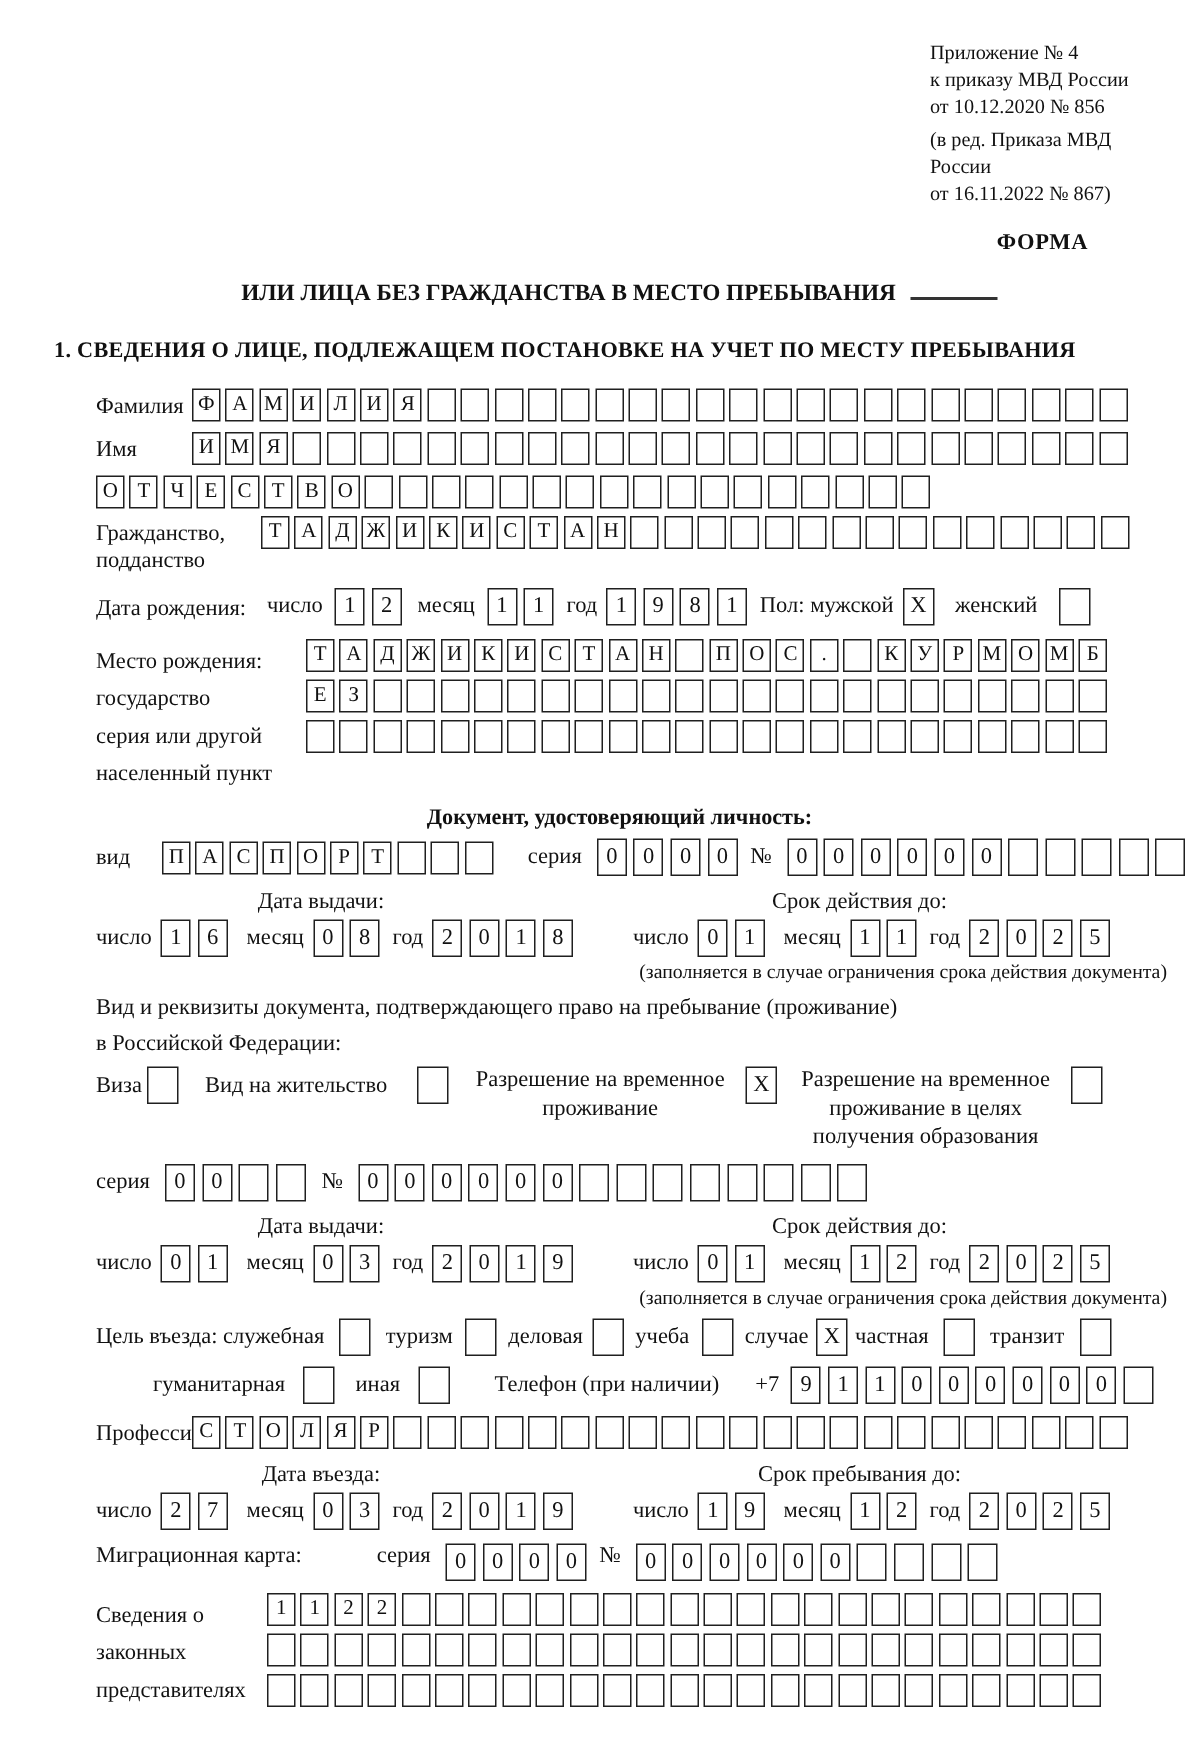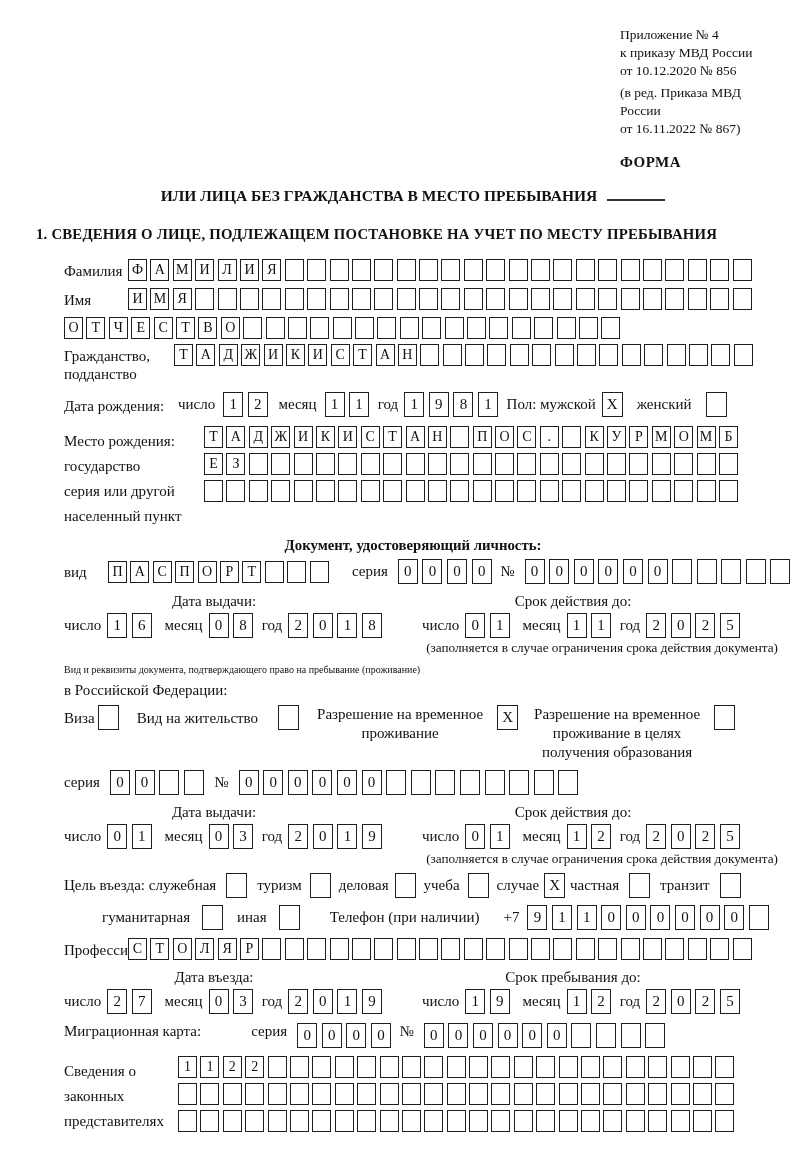--- a/index.html
+++ b/index.html
@@ -5,21 +5,21 @@
   * { margin:0; padding:0; box-sizing:border-box; }
   html,body { background:#fff; }
   .page {
     width:800px; height:1163px; background:#ffffff; color:#111;
     font-family:"Liberation Serif","DejaVu Serif",serif;
     font-size:15px; position:relative; overflow:hidden;
     padding:26px 18px 0 64px;
   }
   .appendix { margin-left:556px; font-size:13.5px; line-height:18px; }
   .appendix .rev { margin-top:4px; }
-  .form-label { margin-left:556px; width:150px; font-weight:bold; font-size:15px; margin-top:16px; letter-spacing:.5px; }
+  .form-label { margin-left:556px; text-align:center; width:150px; font-weight:bold; font-size:15px; margin-top:16px; letter-spacing:.5px; }
   .title { text-align:center; font-weight:bold; font-size:15.5px; line-height:21px; margin-top:14px; margin-left:-20px; }
   .title .blank { display:inline-block; width:58px; border-bottom:2px solid #333; height:14px; margin-left:10px; }
   .sec-heading { font-weight:bold; font-size:14.8px; margin-top:20px; margin-left:-28px; letter-spacing:.2px; }
 
   .row { display:flex; align-items:flex-start; margin-top:7px; }
   .lbl { font-size:15px; line-height:18px; padding-top:3px; flex:none; }
   .cells { display:flex; flex:none; }
   .stack > .cells { margin-bottom:5px; }
   .cell {
     width:19px; height:22px; border:1.6px solid #1f1f1f; margin-right:3.4px;
@@ -385,21 +385,21 @@
       <div class="cells">
           <span class="cell dcell">2</span>
           <span class="cell dcell">0</span>
           <span class="cell dcell">2</span>
           <span class="cell dcell">5</span>
         </div>
     </div>
   </div>
   <div class="note">(заполняется в случае ограничения срока действия документа)</div>
 
-  <div style="margin-top:8px; font-size:10px;">Вид и реквизиты документа, подтверждающего право на пребывание (проживание)</div>
+  <div style="margin-top:8px; font-size:15px;">Вид и реквизиты документа, подтверждающего право на пребывание (проживание)</div>
   <div style="margin-top:7px; font-size:15px;">в Российской Федерации:</div>
 
   <div class="row" style="margin-top:6px;">
     <span style="line-height:27px;">Виза</span>
     <span class="chk" style="margin-left:3px;"></span>
     <span style="margin-left:18px; line-height:27px;">Вид на жительство</span>
     <span class="chk" style="margin-left:20px;"></span>
     <div class="multl" style="margin-left:18px;">
       <div>Разрешение на временное</div>
       <div>проживание</div>

